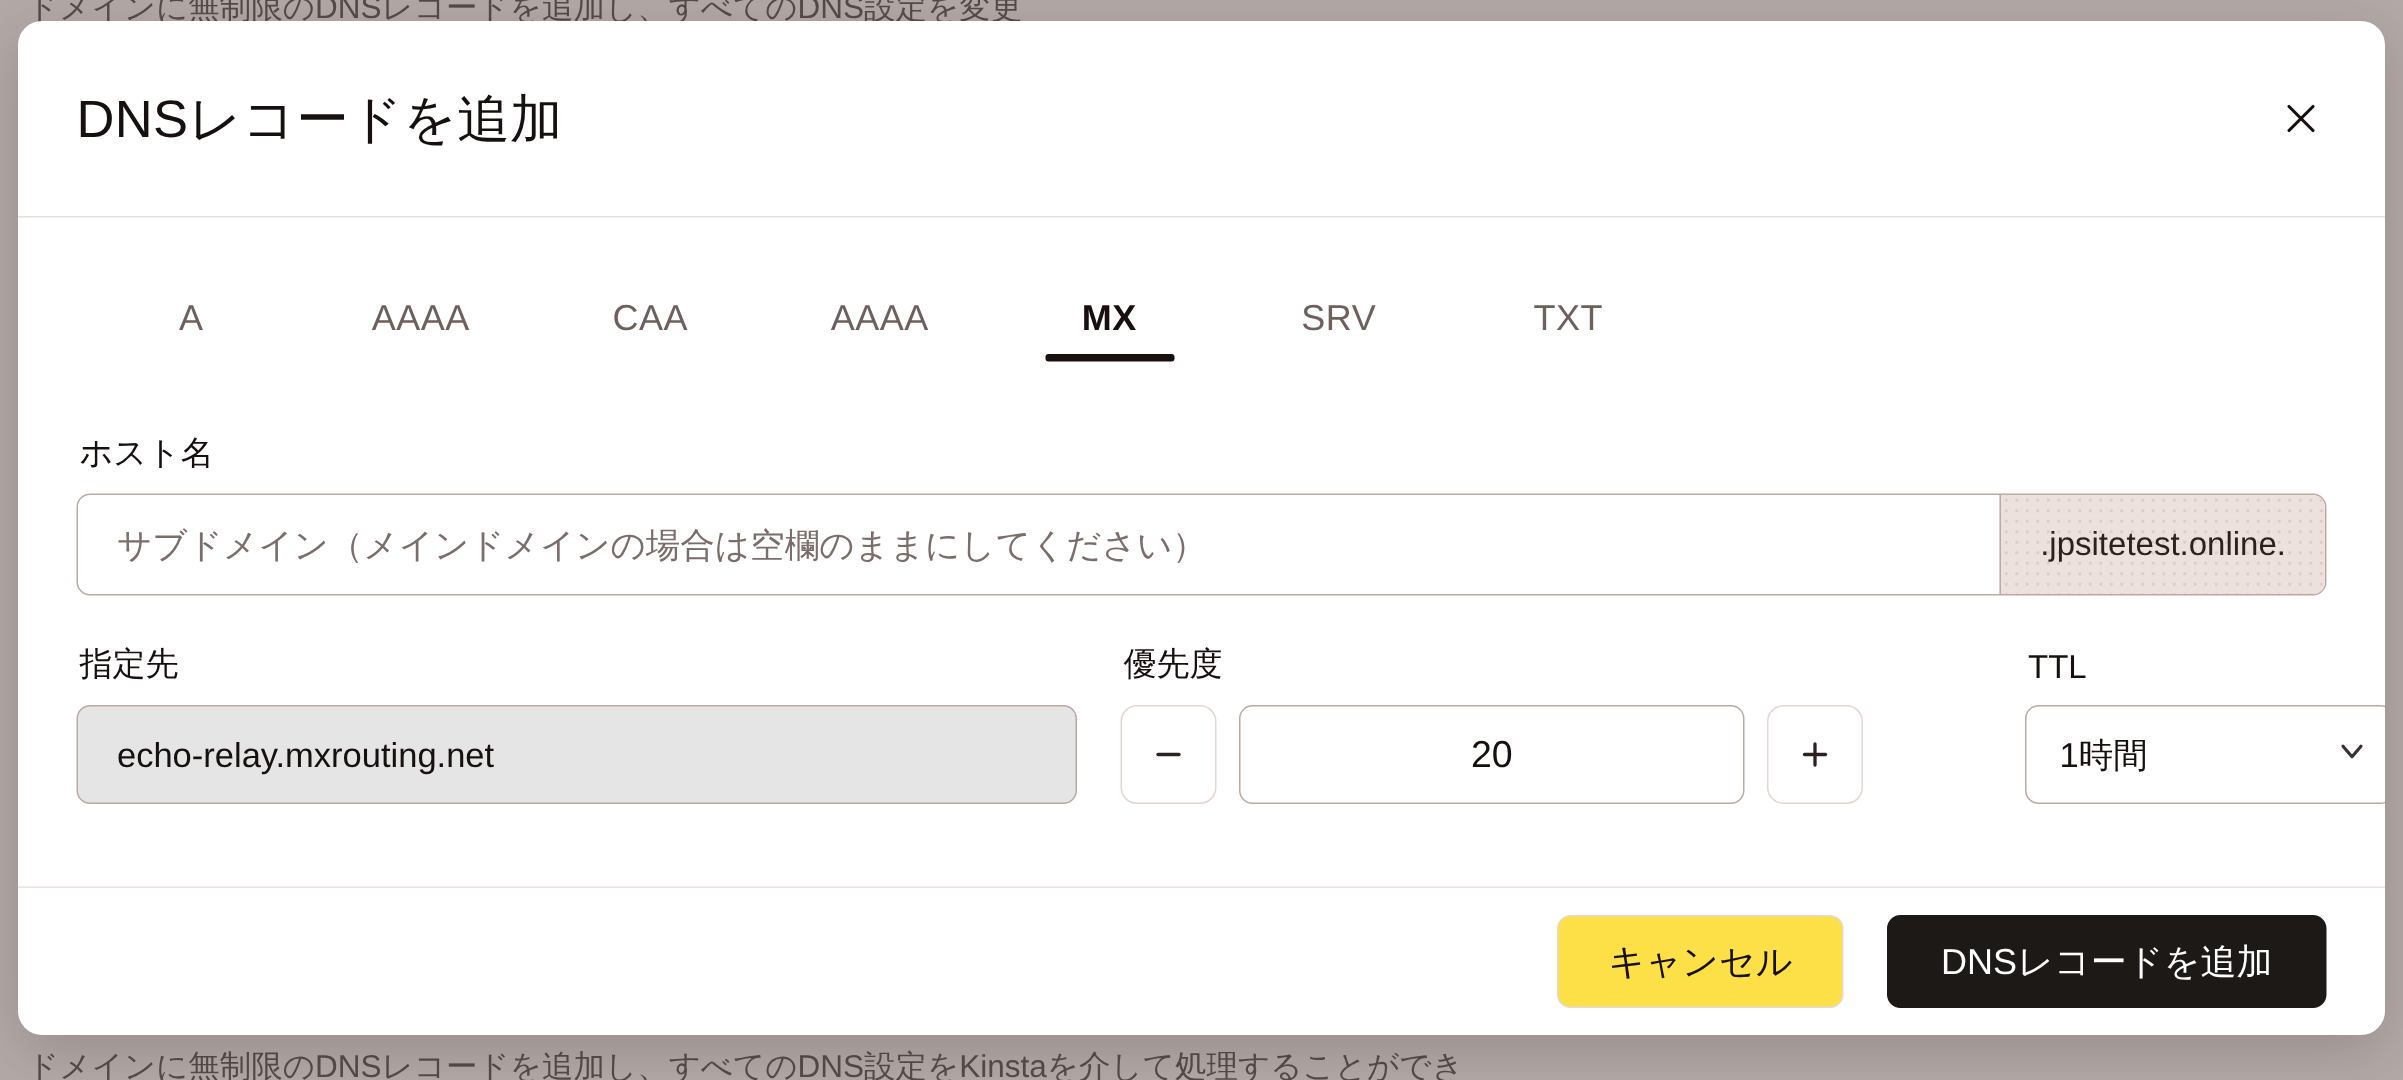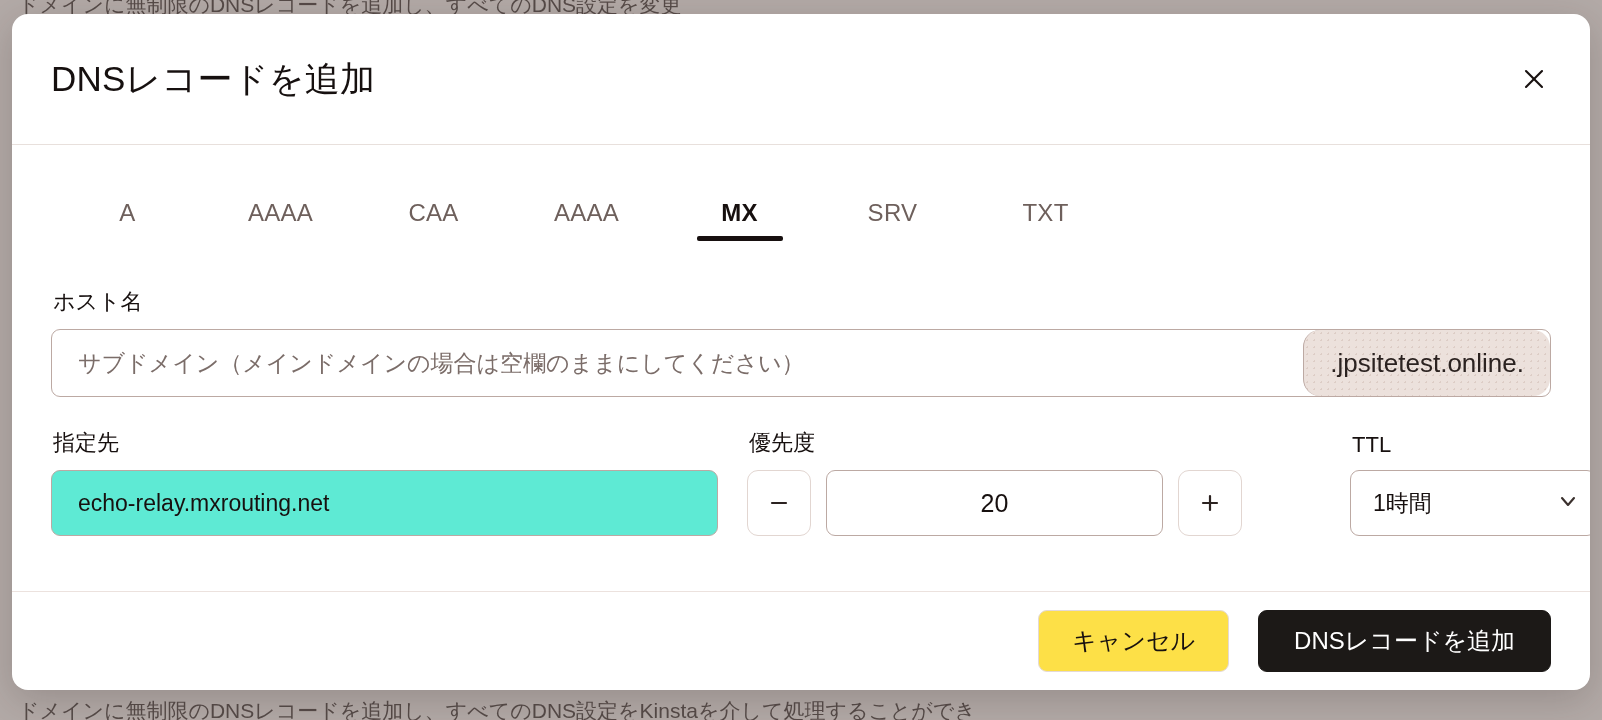--- a/index.html
+++ b/index.html
@@ -157,24 +157,23 @@
   .host-suffix {
     flex: 0 0 auto;
     display: flex;
     align-items: center;
     justify-content: center;
     padding: 2px 26px;
     background: #ece1dc;
     background-image: radial-gradient(#ddcdc6 1px, transparent 1px);
     background-size: 7px 7px;
     border-left: 1px solid #bca9a3;
-    font-size: 26px;
+    font-size: 22px;
     color: #2b2220;
     white-space: nowrap;
-    border-radius: 17px;
   }
 
   
   .row-bottom {
     display: flex;
     align-items: flex-end;
     margin-top: 31px;
     gap: 0;
   }
   .col-target { width: 667px; flex: 0 0 667px; }
@@ -183,21 +182,21 @@
 
   .text-input {
     width: 100%;
     box-sizing: border-box;
     height: 66px;
     border: 1px solid #bca9a3;
     border-radius: 9px;
     font-size: 23px;
     padding: 0 26px;
     color: #17100f;
-    background: #5eead4;
+    background: #e5e5e5;
     outline: none;
     font-family: inherit;
   }
 
   .stepper {
     display: flex;
     align-items: center;
     gap: 15px;
   }
   .step-btn {

